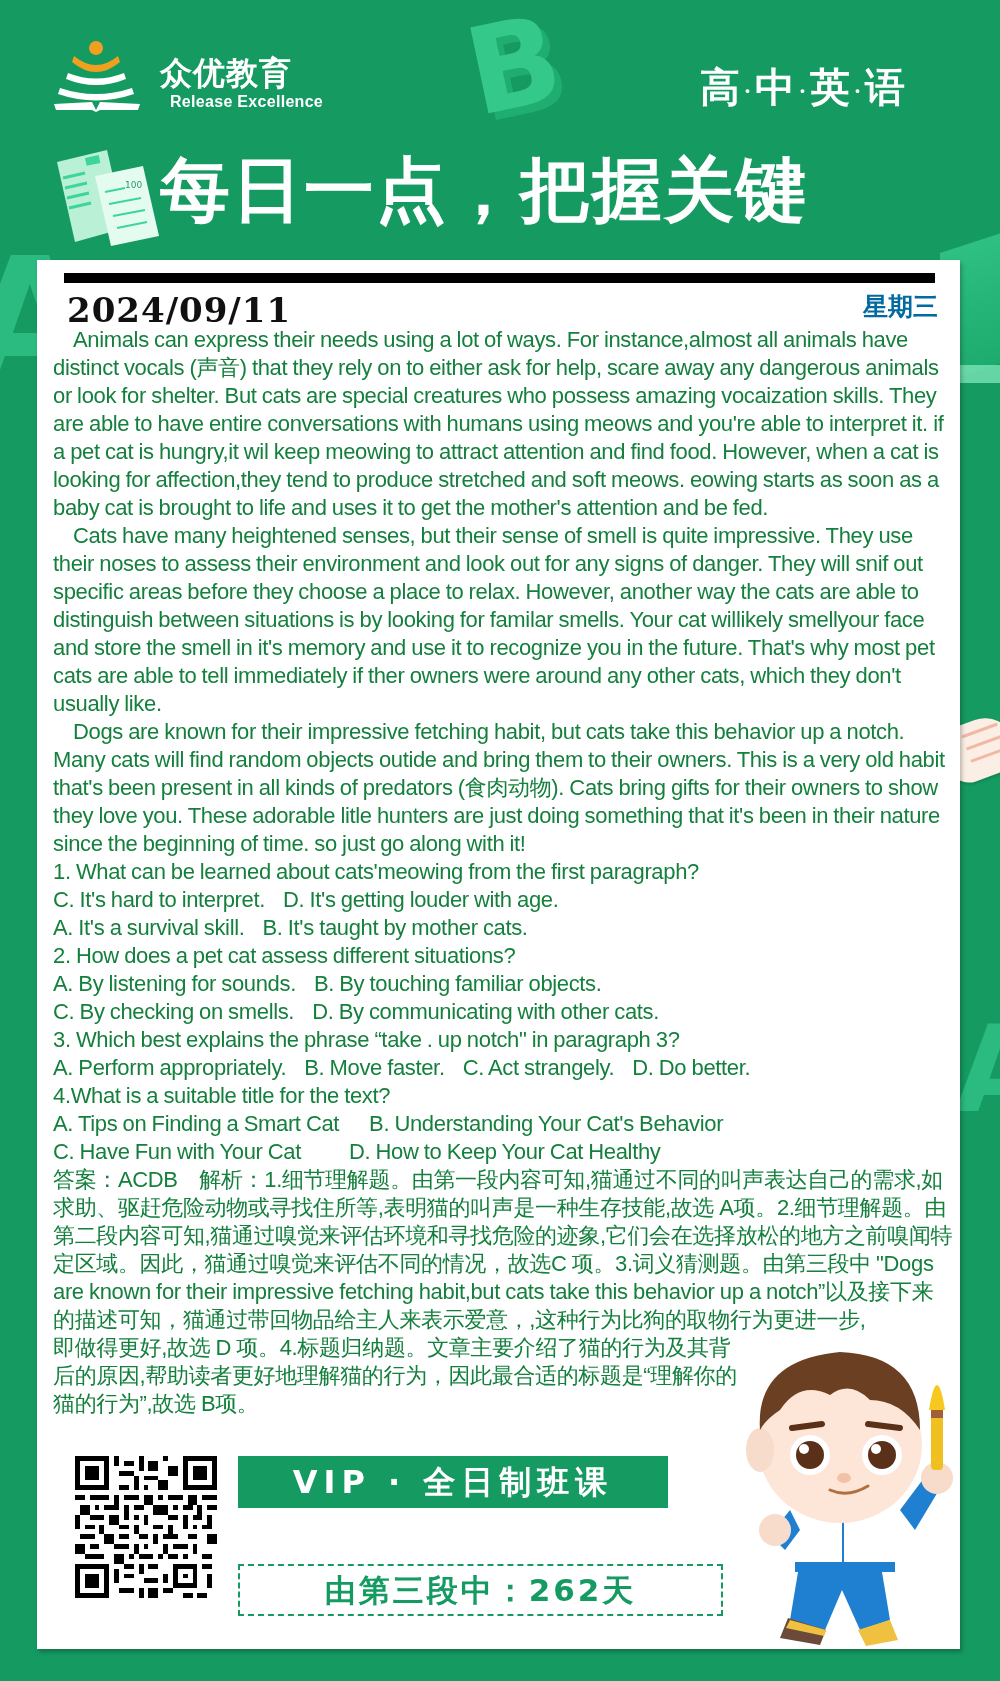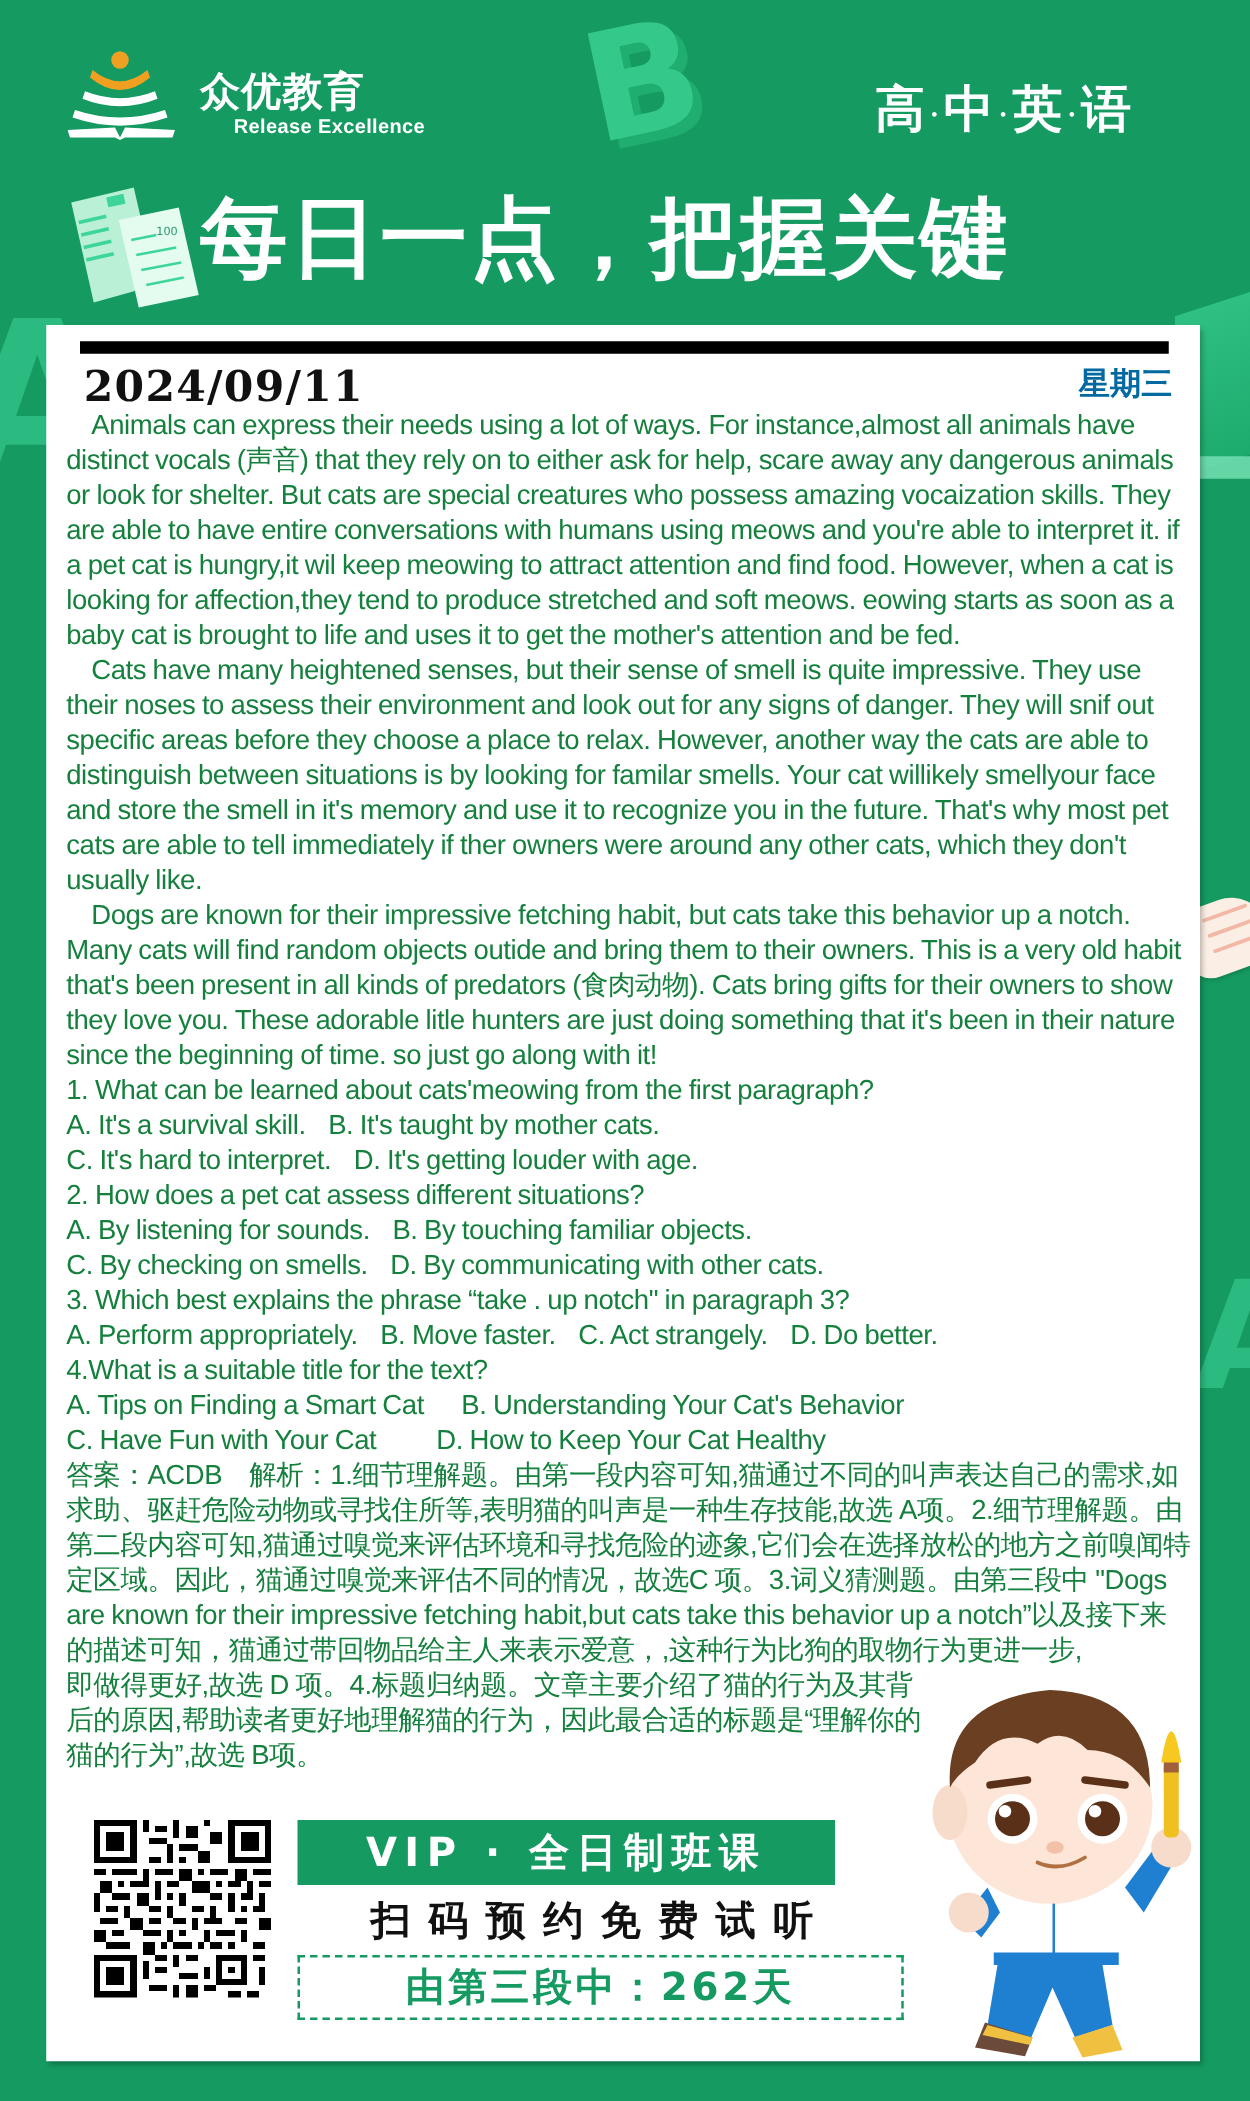--- a/index.html
+++ b/index.html
@@ -45,21 +45,21 @@
 
   
   .logo { position: absolute; left: 54px; top: 40px; width: 90px; height: 72px; }
   .brand-name {
     position: absolute; left: 160px; top: 52px;
     font-size: 32px; font-weight: bold; color: #fff; letter-spacing: 1px;
     font-family: "DejaVu Sans", sans-serif;
   }
   .brand-sub {
     position: absolute; left: 170px; top: 93px;
-    font-size: 16px; font-weight: bold; color: #fff; letter-spacing: .3px; margin-left: 17px;
+    font-size: 16px; font-weight: bold; color: #fff; letter-spacing: .3px;
   }
   .subject {
     position: absolute; left: 700px; top: 60px;
     font-family: "DejaVu Serif", serif; font-size: 40px; color: #ffffff; font-weight: bold;
     letter-spacing: 2px;
   }
   .subject .dot { font-size: 20px; vertical-align: middle; margin: 0 2px; }
   .slogan {
     position: absolute; left: 160px; top: 148px;
     font-family: "DejaVu Sans", sans-serif; font-weight: bold;
@@ -165,24 +165,24 @@
   <div class="date">2024/09/11</div>
   <div class="weekday">星期三</div>
 
   <div class="content">
     <p class="ind">Animals can express their needs using a lot of ways. For instance,almost all animals have distinct vocals (声音) that they rely on to either ask for help, scare away any dangerous animals or look for shelter. But cats are special creatures who possess amazing vocaization skills. They are able to have entire conversations with humans using meows and you're able to interpret it. if a pet cat is hungry,it wil keep meowing to attract attention and find food. However, when a cat is looking for affection,they tend to produce stretched and soft meows. eowing starts as soon as a baby cat is brought to life and uses it to get the mother's attention and be fed.</p>
     <p class="ind">Cats have many heightened senses, but their sense of smell is quite impressive. They use their noses to assess their environment and look out for any signs of danger. They will snif out specific areas before they choose a place to relax. However, another way the cats are able to distinguish between situations is by looking for familar smells. Your cat willikely smellyour face and store the smell in it's memory and use it to recognize you in the future. That's why most pet cats are able to tell immediately if ther owners were around any other cats, which they don't usually like.</p>
     <p class="ind">Dogs are known for their impressive fetching habit, but cats take this behavior up a notch. Many cats will find random objects outide and bring them to their owners. This is a very old habit that's been present in all kinds of predators (食肉动物). Cats bring gifts for their owners to show they love you. These adorable litle hunters are just doing something that it's been in their nature since the beginning of time. so just go along with it!</p>
 
     <p>1. What can be learned about cats'meowing from the first paragraph?</p>
     <p>
+      <span>C. It's hard to interpret.</span><span class="opt-gap"></span><span>D. It's getting louder with age.</span>
+    </p>
+    <p>
       <span>A. It's a survival skill.</span><span class="opt-gap"></span><span>B. It's taught by mother cats.</span>
-    </p>
-    <p>
-      <span>C. It's hard to interpret.</span><span class="opt-gap"></span><span>D. It's getting louder with age.</span>
     </p>
 
     <p>2. How does a pet cat assess different situations?</p>
     <p>
       <span>A. By listening for sounds.</span><span class="opt-gap"></span><span>B. By touching familiar objects.</span>
     </p>
     <p>
       <span>C. By checking on smells.</span><span class="opt-gap"></span><span>D. By communicating with other cats.</span>
     </p>
 
@@ -224,21 +224,20 @@
       <path d="M8 23h1v3H8z M10 22h2v1h-2z M13 22h1v2h-1z M15 22h2v1h-2z M20 22h5v5h-5z M26 22h2v1h-2z M10 24h2v1h-2z M14 25h3v1h-3z M18 24h1v2h-1z M27 24h1v3h-1z M9 27h3v1H9z M13 27h1v2h-1z M15 27h2v2h-2z M18 27h2v1h-2z M22 28h2v1h-2z M25 28h2v1h-2z"></path>
     </g>
     <g fill="#fff">
         <path d="M21 23h3v3h-3z"></path>
       </g>
     <g fill="#000">
         <path d="M22 24h1v1h-1z"></path>
       </g>
   </svg>
   <div class="vip-bar">VIP · 全日制班课</div>
-  <div class="scan-text">扫码预约免费试听</div>
   <div class="countdown">
     <span>由第三段中：</span><span>262</span><span>天</span>
   </div>
 </main>
 
 <svg class="mascot" viewBox="0 0 230 310">
 
   <path d="M70 220 L150 220 L160 280 L130 290 L112 250 L95 290 L60 280 Z" fill="#1f7fd0"></path>
   <path d="M58 278 L96 290 L90 305 L50 298 Z" fill="#6b4a3a"></path>
   <path d="M60 280 L96 290 L94 296 L56 288 Z" fill="#f0c040"></path>

